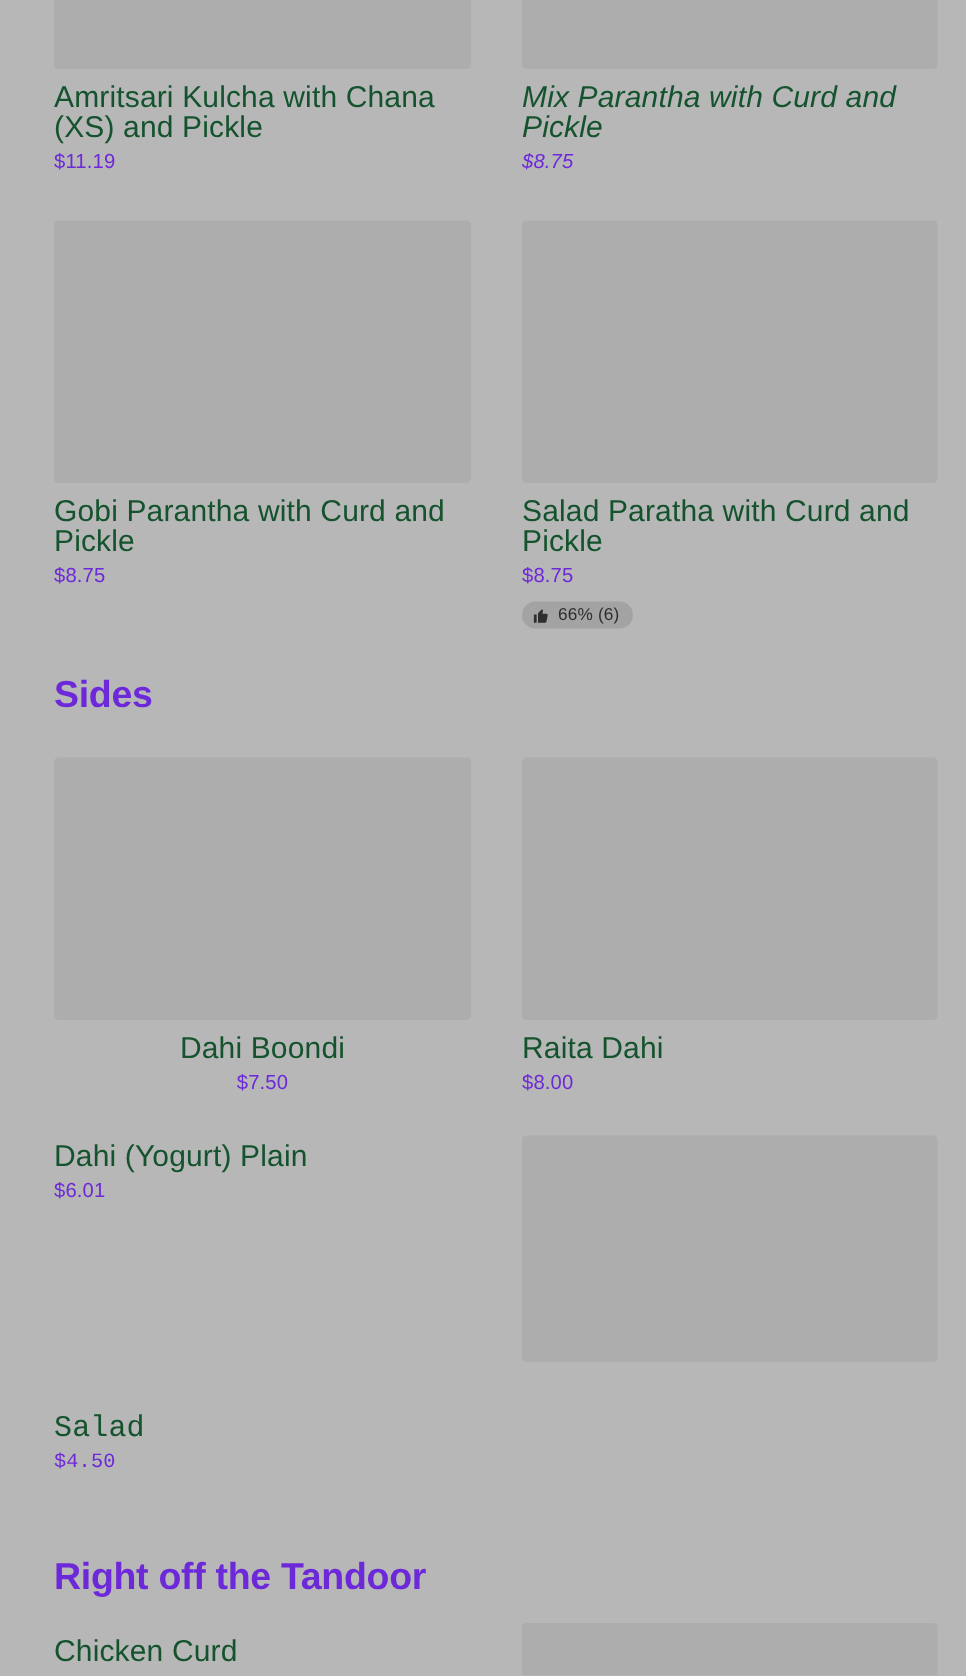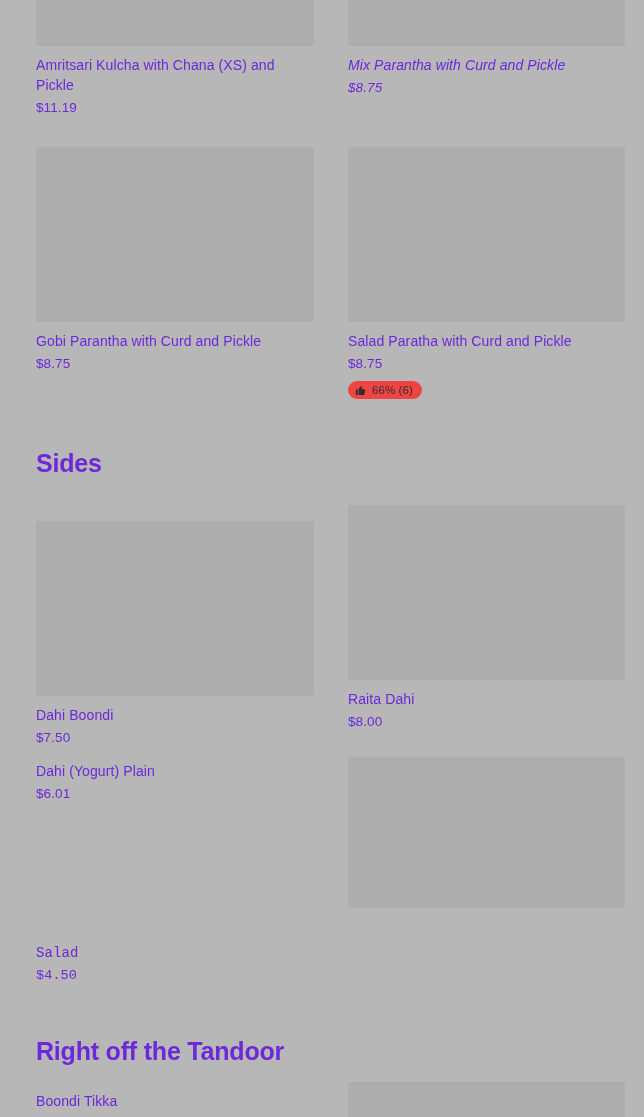--- a/index.html
+++ b/index.html
@@ -29,41 +29,41 @@
     width: 100%;
     background: #adadad;
     border-radius: 3px;
   }
 
   .thumb.tall   { height: 175px; }
   .thumb.clip   { height: 46px; border-radius: 0 0 3px 3px; }
   .thumb.side   { height: 175px; }
 
   .card-title {
-    font-size: 14px;
+    font-size: 20px;
     line-height: 20px;
     font-weight: 400;
-    color: #6d28d9;
+    color: #14532d;
     margin-top: 9px;
     letter-spacing: 0.1px;
   }
 
   .card-price {
     font-size: 13.5px;
     line-height: 18px;
     color: #6d28d9;
     margin-top: 4px;
     letter-spacing: 0.1px;
   }
 
   .rating {
     display: inline-flex;
     align-items: center;
     gap: 6px;
-    background: #ef4444;
+    background: #a3a3a3;
     border-radius: 11px;
     padding: 3px 9px 3px 7px;
     margin-top: 8px;
   }
 
   .rating .thumbs {
     display: inline-block;
     width: 11px;
     height: 11px;
     line-height: 11px;
@@ -126,21 +126,21 @@
         </svg>
       </span>
       <span class="rating-text">66% (6)</span>
     </div>
   </div>
 
   <div class="abs" style="left:36px; top:448px;">
     <div class="section-heading">Sides</div>
   </div>
 
-  <div class="abs col-l" style="top:521px;">
+  <div class="abs col-l" style="top:505px;text-align:center;">
     <div class="thumb side"></div>
     <div class="card-title">Dahi Boondi</div>
     <div class="card-price">$7.50</div>
   </div>
 
   <div class="abs col-r" style="top:505px;">
     <div class="thumb side"></div>
     <div class="card-title">Raita Dahi</div>
     <div class="card-price">$8.00</div>
   </div>
@@ -157,21 +157,21 @@
   <div class="abs col-l" style="top:934px;font-family:Liberation Mono, monospace;">
     <div class="card-title">Salad</div>
     <div class="card-price">$4.50</div>
   </div>
 
   <div class="abs" style="left:36px; top:1036px;">
     <div class="section-heading">Right off the Tandoor</div>
   </div>
 
   <div class="abs col-l" style="top:1082px;">
-    <div class="card-title">Boondi Tikka</div>
+    <div class="card-title">Chicken Curd</div>
     <div class="card-price">$21.25</div>
   </div>
 
   <div class="abs col-r" style="top:1082px;">
     <div class="thumb" style="height:35px; border-radius:3px 3px 0 0;"></div>
   </div>
 
 </div>
 
 </body></html>

